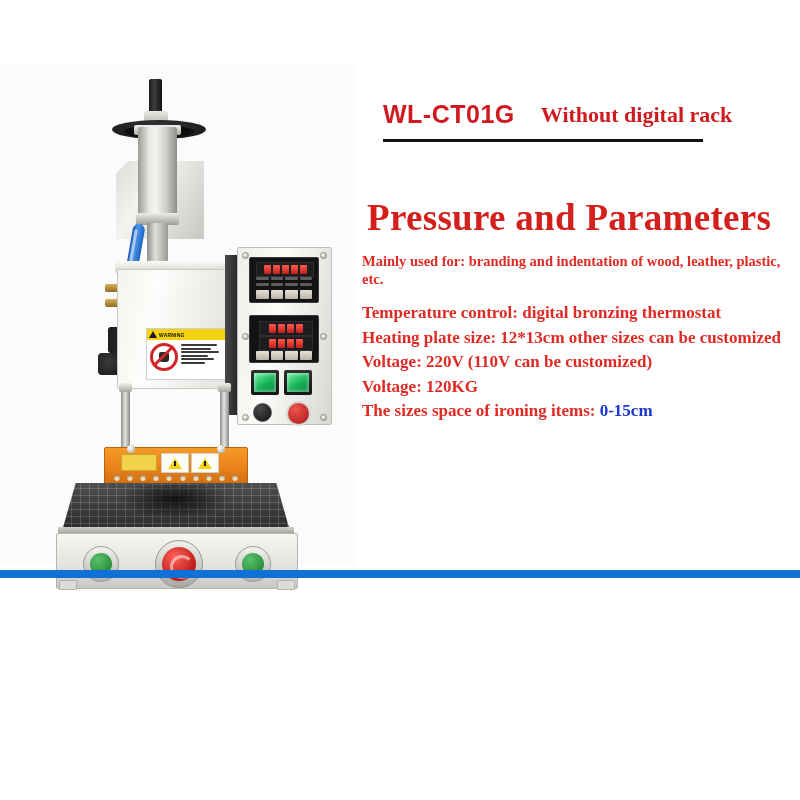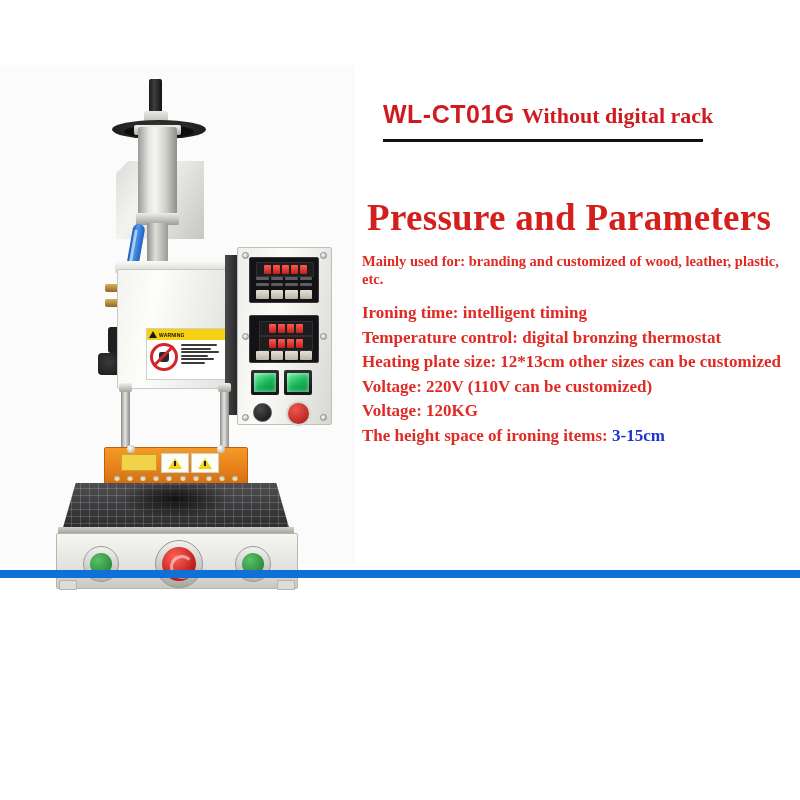--- a/index.html
+++ b/index.html
@@ -172,21 +172,21 @@
       background:linear-gradient(180deg,#f1f1ee,#a8a8a3);border:1px solid #979792;
       display:flex;align-items:center;justify-content:center;}
   .estop i{display:block;width:34px;height:34px;border-radius:50%;
       background:radial-gradient(circle at 38% 30%,#ff6257,#bb1a18 70%);position:relative;}
   .estop i:after{content:"";position:absolute;left:8px;top:8px;width:18px;height:18px;
       border:3px solid rgba(255,255,255,.5);border-radius:50%;border-right-color:transparent;}
   .cn-lab{position:absolute;top:1px;font-family:"Liberation Sans",sans-serif;font-size:5px;color:#b5332c;}
   .foot{position:absolute;top:46px;width:16px;height:8px;background:#dcdcd8;border:1px solid #b3b3ae;border-radius:1px;}
 
   
-  .title-row{position:absolute;left:383px;top:100px;display:flex;align-items:flex-end;gap:7px;}
+  .title-row{position:absolute;left:383px;top:100px;display:flex;align-items:center;gap:26px;}
   .model{font-family:"Liberation Sans",sans-serif;font-weight:700;font-size:25px;color:#cf1a1f;letter-spacing:.5px;}
   .model-sub{font-weight:700;font-size:22px;color:#cf1a1f;}
   .title-rule{position:absolute;left:383px;top:139px;width:320px;height:3px;background:#111;}
 
   .heading{position:absolute;left:367px;top:196px;font-weight:700;font-size:37px;color:#d4201d;letter-spacing:.3px;}
 
   .specs{position:absolute;left:362px;top:252px;width:436px;}
   .spec-lead{font-weight:700;font-size:14.5px;color:#e02a24;line-height:1.25;margin-bottom:13px;}
   .spec-line{font-weight:700;font-size:17px;color:#e02a24;line-height:1.44;}
   .spec-line .hl{color:#1b35cf;}
@@ -374,25 +374,24 @@
 
   <div class="title-row">
     <span class="model">WL-CT01G</span>
     <span class="model-sub">Without digital rack</span>
   </div>
   <div class="title-rule"></div>
 
   <div class="heading">Pressure and Parameters</div>
 
   <div class="specs">
-    <div class="spec-lead">Mainly used for: branding and customized of wood, leather, plastic, etc.</div>
-    <div class="spec-line">Ironing time: intelligent timing</div>
+    <div class="spec-lead">Mainly used for: branding and indentation of wood, leather, plastic, etc.</div>
     <div class="spec-line">Temperature control: digital bronzing thermostat</div>
     <div class="spec-line">Heating plate size: 12*13cm other sizes can be customized</div>
     <div class="spec-line">Voltage: 220V (110V can be customized)</div>
     <div class="spec-line">Voltage: 120KG</div>
     <div class="spec-line">
-      <span>The height space of ironing items: </span><span class="hl">3-15cm</span>
+      <span>The sizes space of ironing items: </span><span class="hl">0-15cm</span>
     </div>
   </div>
 
   <div class="blue-bar"></div>
 </div>
 
 </body></html>

